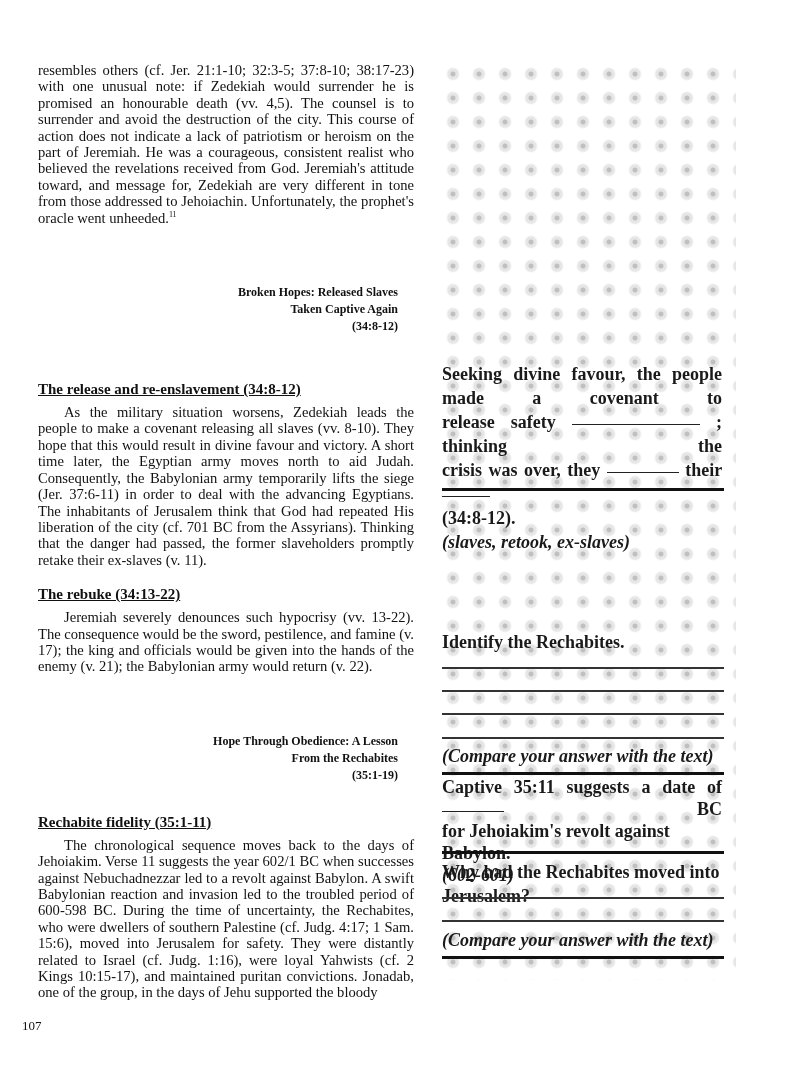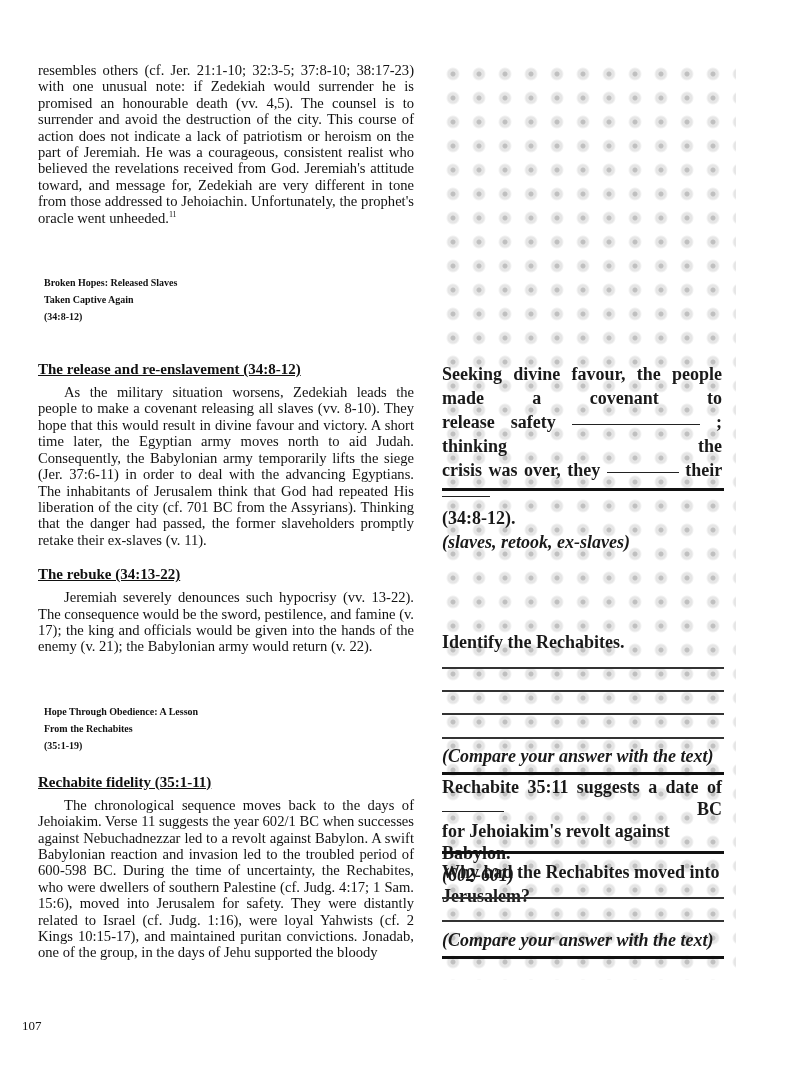--- a/index.html
+++ b/index.html
@@ -3,21 +3,21 @@
 <meta charset="utf-8">
 <style>
   html, body { margin: 0; padding: 0; background: #ffffff; }
   body { width: 799px; height: 1076px; position: relative; overflow: hidden;
          font-family: "Liberation Serif", "DejaVu Serif", serif; color: #111; }
   .left { position: absolute; left: 38px; top: 62px; width: 376px; font-size: 14.6px; line-height: 16.4px; }
   .para { text-align: justify; margin: 0; }
   .para.indent { text-indent: 26px; }
   .gap-lg { height: 42px; }
   .gap-md { height: 18px; }
-  .chapter-title { text-align: left; font-weight: bold; font-size: 10px; line-height: 17px; margin: 6px; }
+  .chapter-title { text-align: right; font-weight: bold; font-size: 12px; line-height: 17px; margin: 16px; }
   .section-head { font-weight: bold; font-size: 15px; line-height: 17px; margin: 0 0 6px 0; text-decoration: underline; }
   sup { font-size: 8px; vertical-align: 6px; line-height: 0; }
 
   .right { position: absolute; left: 436px; top: 60px; width: 300px; height: 920px;
            background-color: #fff;
            background-image:
              radial-gradient(circle at 50% 50%, rgba(120,120,120,0.35) 0 2px, transparent 3px),
              radial-gradient(circle at 50% 50%, rgba(140,140,140,0.22) 0 5px, transparent 7px);
            background-size: 26px 24px, 26px 24px;
            background-position: 4px 2px, 4px 2px; }
@@ -71,21 +71,21 @@
   <div class="rule-light" style="top:607px;"></div>
   <div class="rule-light" style="top:630px;"></div>
   <div class="rule-light" style="top:653px;"></div>
   <div class="rule-light" style="top:677px;"></div>
   <div class="wb" style="top:684px;">
     <div class="it">(Compare your answer with the text)</div>
   </div>
   <div class="rule-heavy" style="top:712px;"></div>
 
   <div class="wb" style="top:716px; line-height:22px;">
-    <div class="j"><span>Rechabite 35:11 suggests a date of</span> <span class="blank" style="width:62px"></span> <span>BC</span></div>
+    <div class="j"><span>Captive 35:11 suggests a date of</span> <span class="blank" style="width:62px"></span> <span>BC</span></div>
     <div>for Jehoiakim's revolt against Babylon.</div>
     <div class="it">(602-601)</div>
   </div>
   <div class="rule-heavy" style="top:791px;"></div>
 
   <div class="wb" style="top:800px;">
     <div>Why had the Rechabites moved into Jerusalem?</div>
   </div>
   <div class="rule-light" style="top:837px;"></div>
   <div class="rule-light" style="top:860px;"></div>

